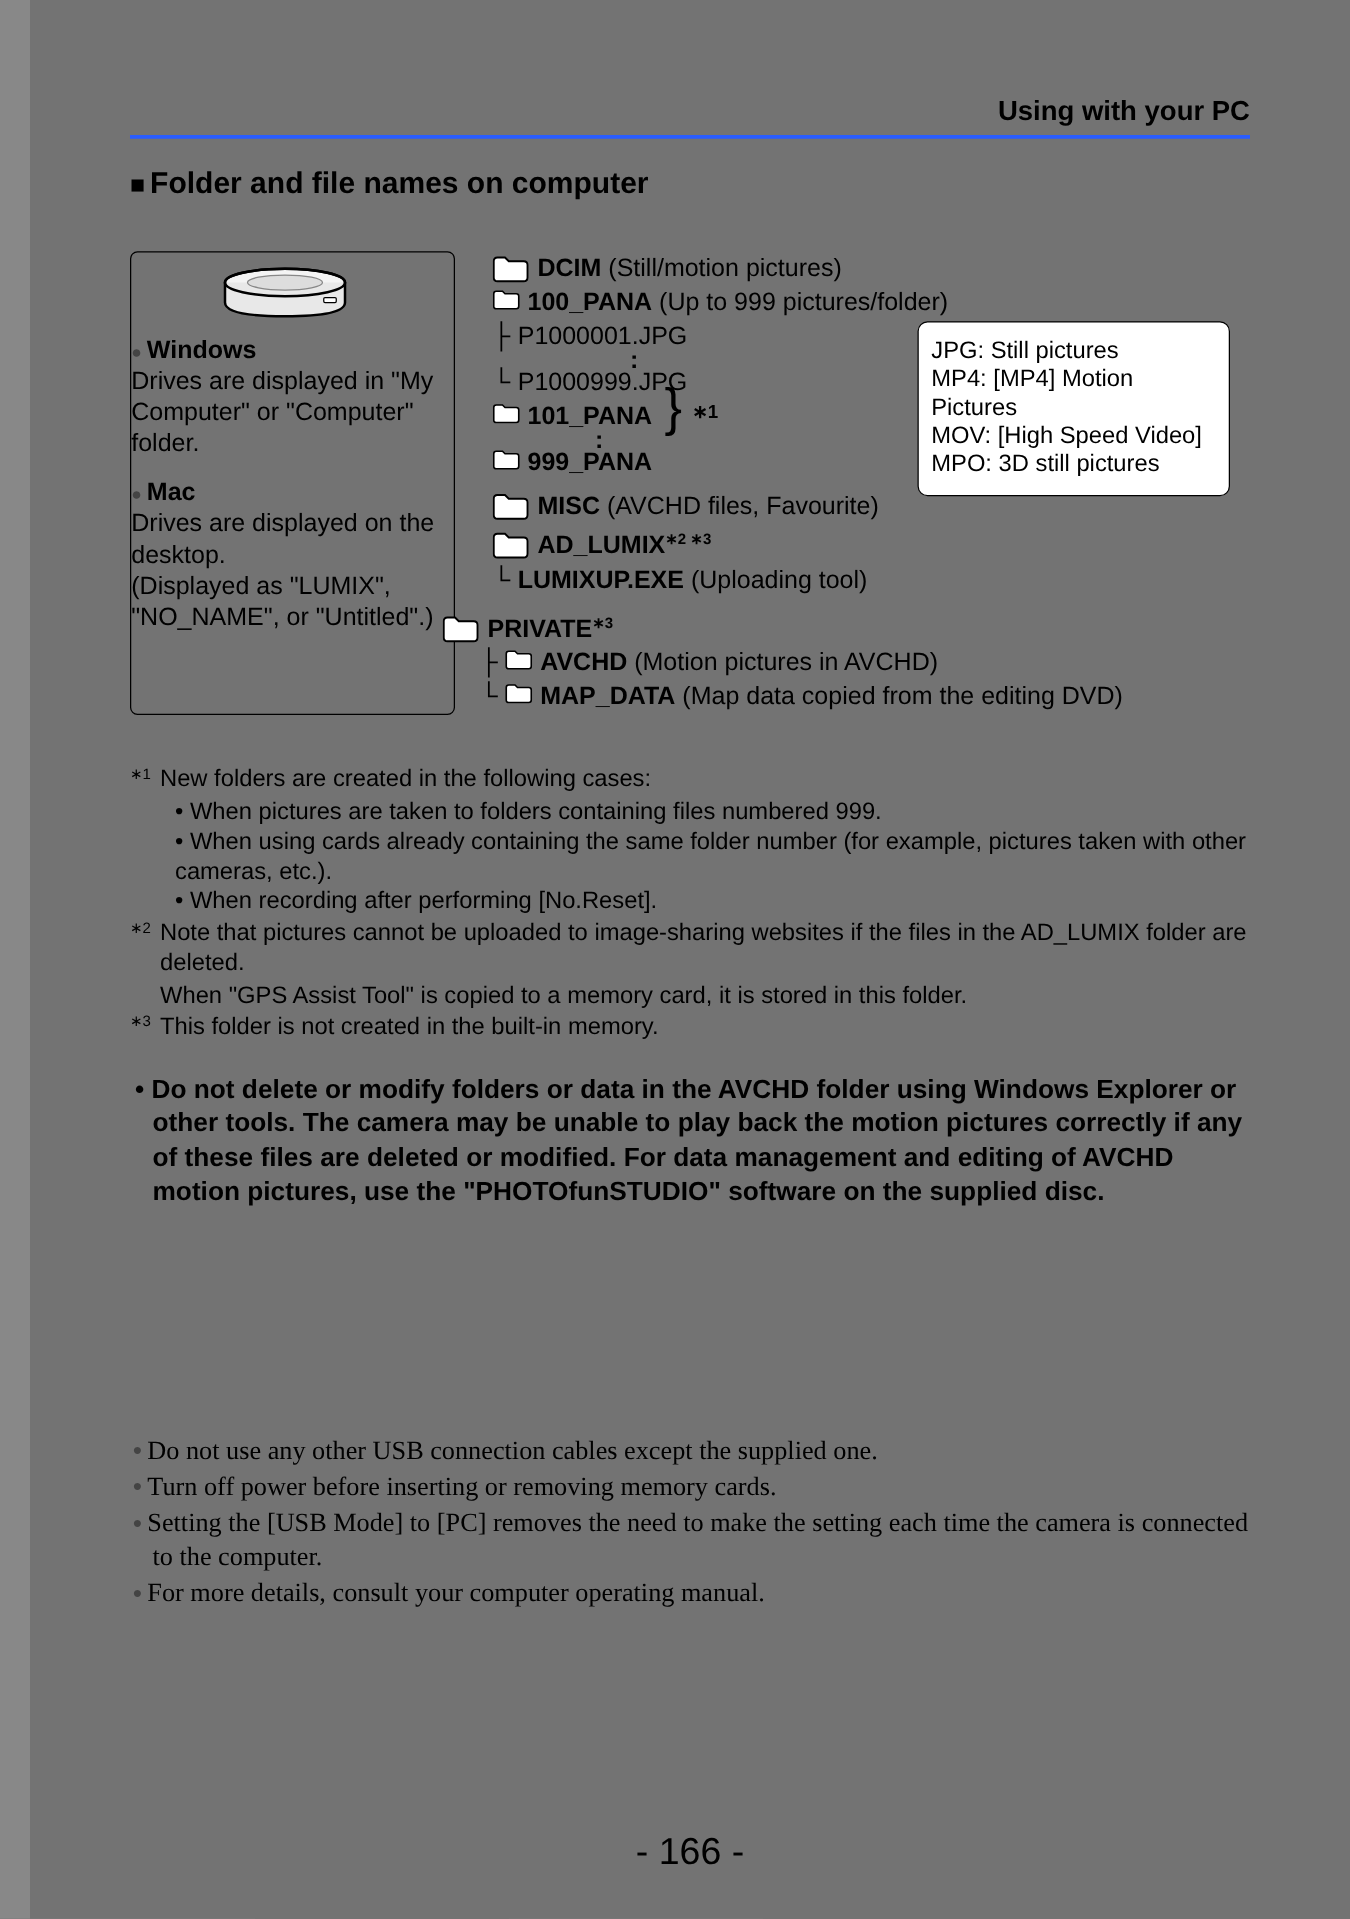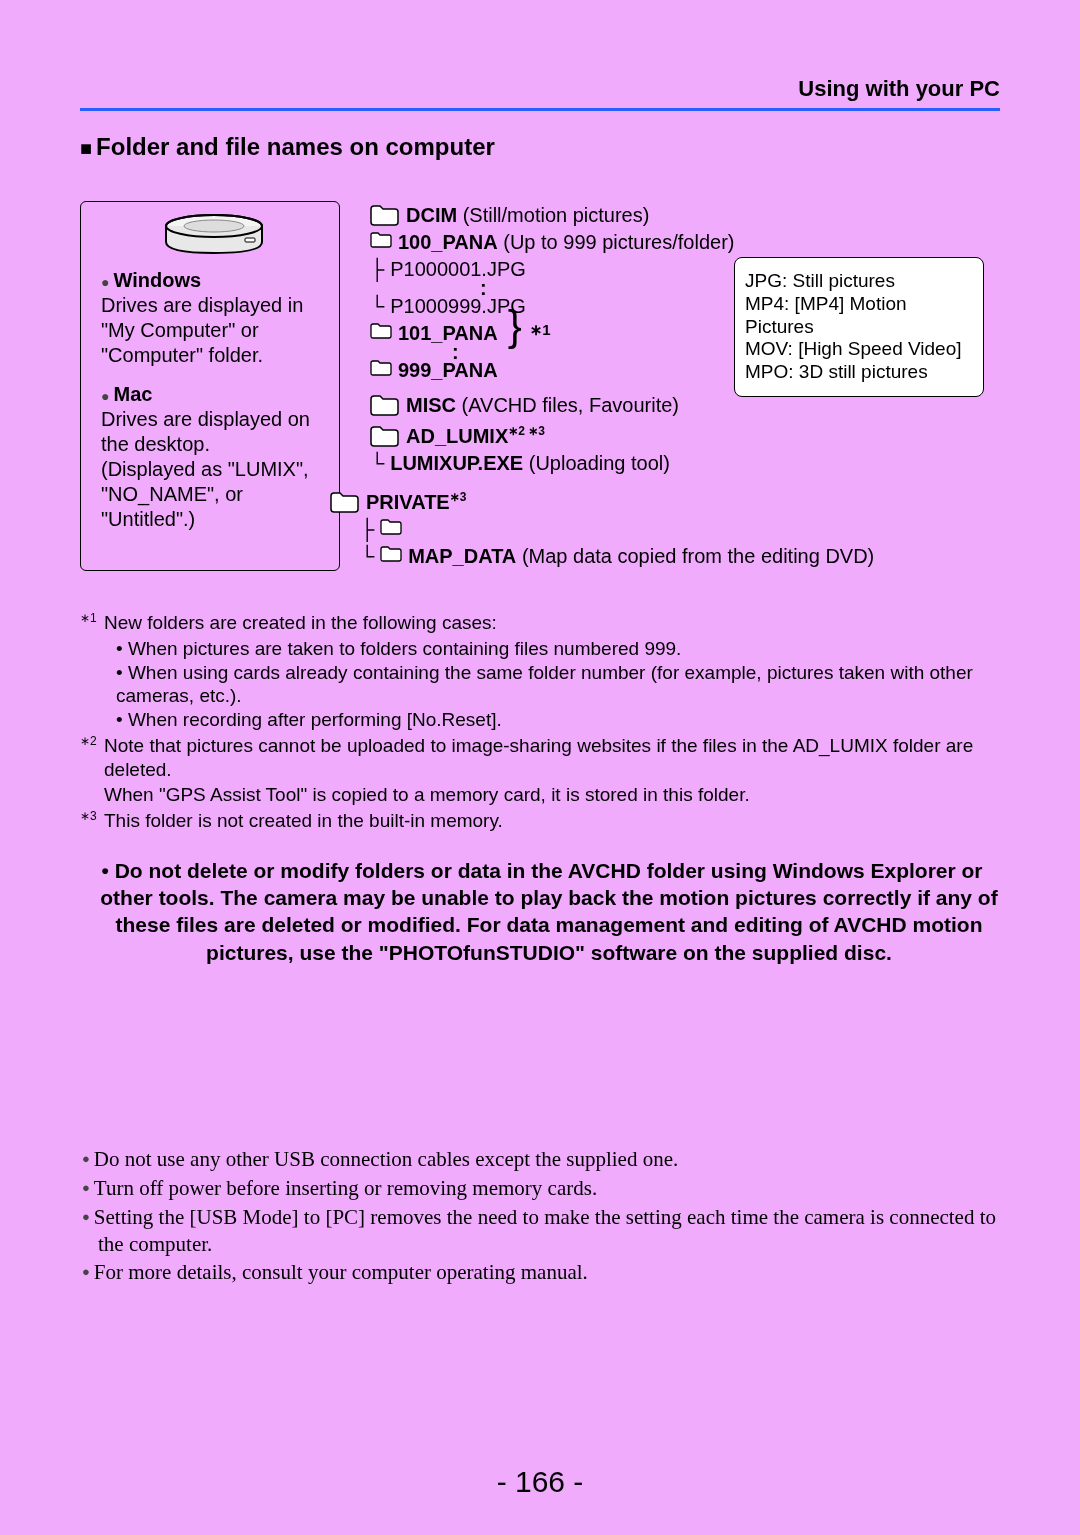--- a/index.html
+++ b/index.html
@@ -5,25 +5,26 @@
   * { box-sizing: border-box; margin: 0; padding: 0; }
   body {
     background: #888;
     font-family: Arial, Helvetica, sans-serif;
     display: flex;
     justify-content: center;
   }
   .page {
     width: 1080px;
     height: 1535px;
-    background: #f0abfc;
+    background: #737373;
     position: relative;
     padding: 76px 80px 40px 80px;
     font-size: 20px;
     color: #000;
+    margin-left: 24px;
   }
   .header-right {
     text-align: right;
     font-weight: bold;
     font-size: 22px;
     margin-bottom: 6px;
   }
   .blue-rule {
     height: 3px;
     background: #2a5dff;
@@ -37,21 +38,21 @@
   .h1::before { content: "■"; margin-right: 4px; font-size: 20px; }
   .diagram-wrap {
     display: flex;
     gap: 30px;
     margin-bottom: 40px;
   }
   .left-col {
     width: 260px;
     border: 1px solid #000;
     border-radius: 6px;
-    padding: 14px 12px 14px 20px;
+    padding: 14px 12px 14px 0;
     font-size: 20px;
     line-height: 1.25;
     position: relative;
   }
   .drive-svg { display:block; margin: -4px auto 8px auto; }
   .os-head { font-weight: bold; }
   .os-block { margin-bottom: 14px; }
   .dot-bullet::before {
     content: "●"; font-size: 14px; color: #444; margin-right: 4px;
   }
@@ -91,21 +92,20 @@
   .notes .sup-lead { font-size: 12px; flex:0 0 20px; }
   .notes .sub-bullet { margin-left: 36px; }
   .notes .sub-bullet::before { content:"• "; }
   .warning {
     font-weight: bold;
     font-size: 21px;
     line-height: 1.3;
     margin-left: 18px;
     text-indent: -14px;
     margin-bottom: 180px;
-    text-align: center;
   }
   .warning::before { content: "• "; font-weight: bold; }
   .bottom-list { font-size: 21px; line-height: 1.28; }
   .bottom-list .bl-item { margin-left: 18px; text-indent: -16px; margin-bottom: 2px; font-family: Liberation Serif, serif;}
   .bottom-list .bl-item::before { content: "●"; font-size: 13px; color:#444; margin-right: 4px; position:relative; top:-3px;}
   .page-num {
     position: absolute;
     bottom: 36px;
     left: 0; right: 0;
     text-align: center;
@@ -220,20 +220,21 @@
         <svg class="folder-icon" width="30" height="24">
             <use href="#folder-lg"></use>
           </svg>
         <span><span class="b">PRIVATE</span><span class="b sup">∗3</span></span>
       </div>
       <div class="row" style="margin-left:-10px">
         <span>├ </span>
         <svg class="folder-icon" width="22" height="18">
             <use href="#folder-sm"></use>
           </svg>
+        <span><span class="b">AVCHD</span> <span>(Motion pictures in AVCHD)</span></span>
       </div>
       <div class="row" style="margin-left:-10px">
         <span>└ </span>
         <svg class="folder-icon" width="22" height="18">
             <use href="#folder-sm"></use>
           </svg>
         <span><span class="b">MAP_DATA</span> <span>(Map data copied from the editing DVD)</span></span>
       </div>
 
       <div class="desc-box">

